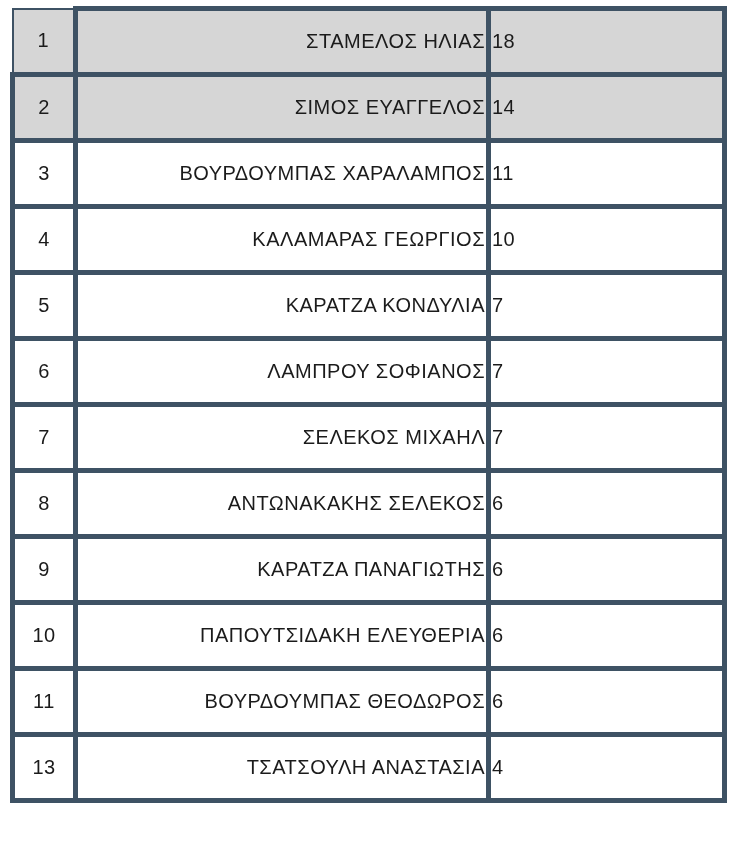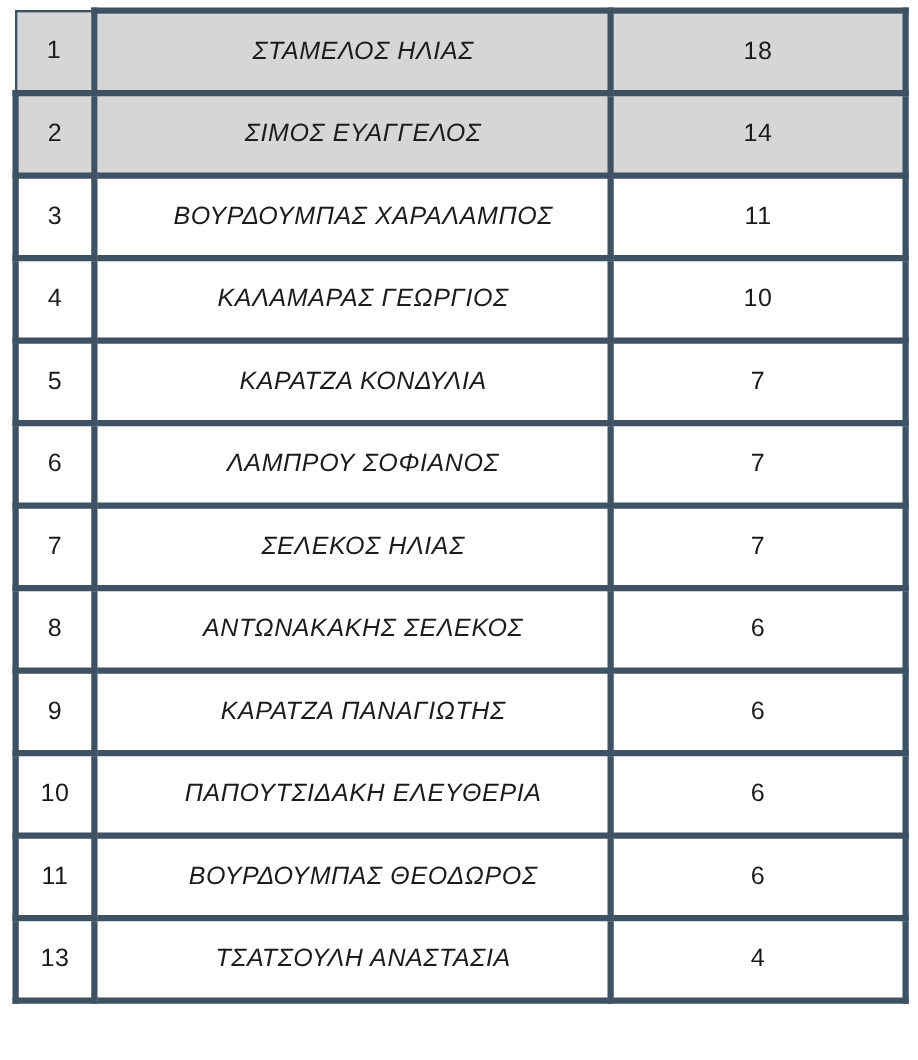--- a/index.html
+++ b/index.html
@@ -31,22 +31,22 @@
     font-size: 20px;
     font-weight: 500;
     letter-spacing: 0.5px;
     color: #1b1b1b;
     background: #ffffff;
     vertical-align: middle;
     overflow: hidden;
     white-space: nowrap;
   }
   td.rank-cell  { text-align: center; }
-  td.name-cell  { text-align: center; padding-left: 18px; font-style: italic; }
-  td.value-cell { text-align: center; }
+  td.name-cell  { text-align: right; padding-left: 18px; }
+  td.value-cell { text-align: left; }
   tr.highlighted td { background: #d6d6d6; }
   
   tr:first-child td.rank-cell { border-width: 2px; }
 </style>
 </head>
 <body>
 
 <div class="page">
   <table class="score-table">
     <colgroup>
@@ -80,21 +80,21 @@
           <td class="name-cell">ΚΑΡΑΤΖΑ ΚΟΝΔΥΛΙΑ</td>
           <td class="value-cell">7</td>
         </tr>
         <tr>
           <td class="rank-cell">6</td>
           <td class="name-cell">ΛΑΜΠΡΟΥ ΣΟΦΙΑΝΟΣ</td>
           <td class="value-cell">7</td>
         </tr>
         <tr>
           <td class="rank-cell">7</td>
-          <td class="name-cell">ΣΕΛΕΚΟΣ ΗΛΙΑΣ</td>
+          <td class="name-cell">ΣΕΛΕΚΟΣ ΜΙΧΑΗΛ</td>
           <td class="value-cell">7</td>
         </tr>
         <tr>
           <td class="rank-cell">8</td>
           <td class="name-cell">ΑΝΤΩΝΑΚΑΚΗΣ ΣΕΛΕΚΟΣ</td>
           <td class="value-cell">6</td>
         </tr>
         <tr>
           <td class="rank-cell">9</td>
           <td class="name-cell">ΚΑΡΑΤΖΑ ΠΑΝΑΓΙΩΤΗΣ</td>

